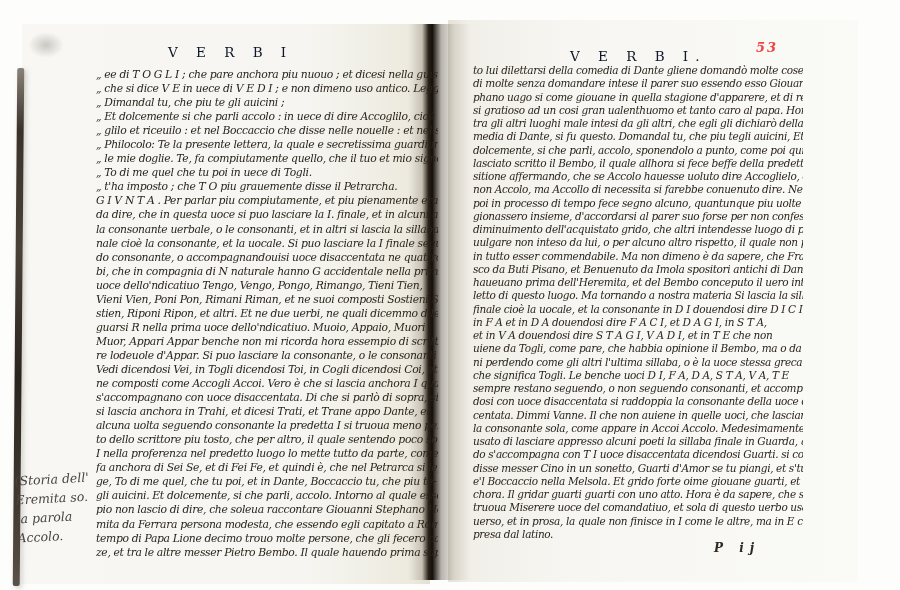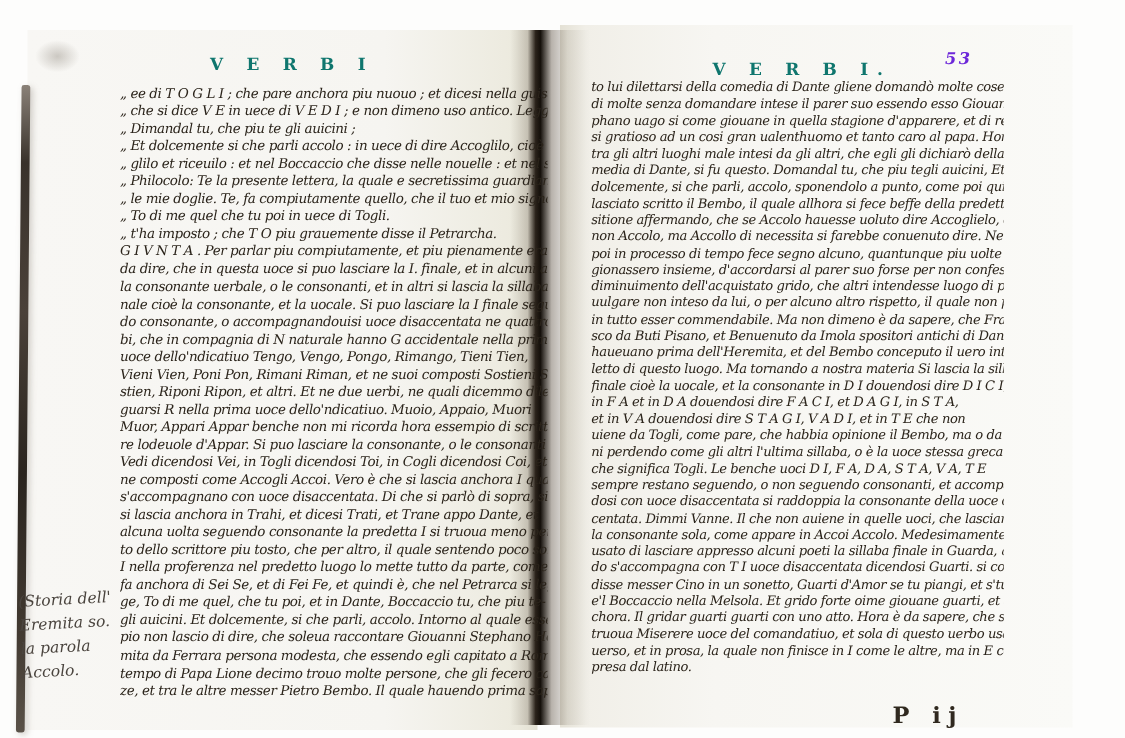--- a/index.html
+++ b/index.html
@@ -29,38 +29,38 @@
     background:linear-gradient(to right,
       rgba(80,70,58,0) 0%,
       rgba(110,98,84,.28) 22%,
       #2a221a 32%,
       #140f0a 38%,
       rgba(100,88,74,.45) 52%,
       rgba(100,88,74,.12) 72%,
       rgba(80,70,58,0) 100%);
   }
   .running-header{
-    position:absolute;font-weight:bold;font-style:normal;
-    font-size:13.5px;letter-spacing:7px;color:#0f766e;white-space:nowrap;
+    position:absolute;font-weight:normal;font-style:normal;
+    font-size:13.5px;letter-spacing:7px;color:#0f172a;white-space:nowrap;
   }
   .header-left{left:168px;top:44px;}
   .header-right{left:570px;top:48px;}
   .folio{
     position:absolute;left:756px;top:40px;font-style:italic;font-weight:bold;
-    font-size:13px;color:#6d28d9;letter-spacing:2px;
+    font-size:13px;color:#ef4444;letter-spacing:2px;
   }
   .textblock{position:absolute;color:#2b241b;}
   .textblock .line{
     white-space:nowrap;overflow:hidden;font-style:italic;
   }
   .text-left{left:96px;top:68px;width:342px;font-size:10.8px;line-height:14.05px;letter-spacing:-.35px;}
   .text-right{left:473px;top:64px;width:330px;font-size:10.5px;line-height:13.25px;letter-spacing:-.35px;}
   .signature{
-    position:absolute;left:714px;top:541px;font-weight:bold;
-    font-size:18px;color:#30291f;letter-spacing:6px;margin-top:21px;
+    position:absolute;left:714px;top:541px;font-style:italic;font-weight:bold;
+    font-size:12px;color:#30291f;letter-spacing:6px;
   }
   .marginalia{
     position:absolute;left:16px;top:469px;width:96px;
     transform:rotate(-3deg);
     font-style:italic;font-size:12.5px;line-height:19px;color:#4a443e;
   }
   .marginalia .line{white-space:nowrap;}
   .smudge-top-left{
     position:absolute;left:28px;top:32px;width:36px;height:26px;
     background:radial-gradient(ellipse at center,rgba(120,112,100,.35),rgba(120,112,100,0) 70%);

